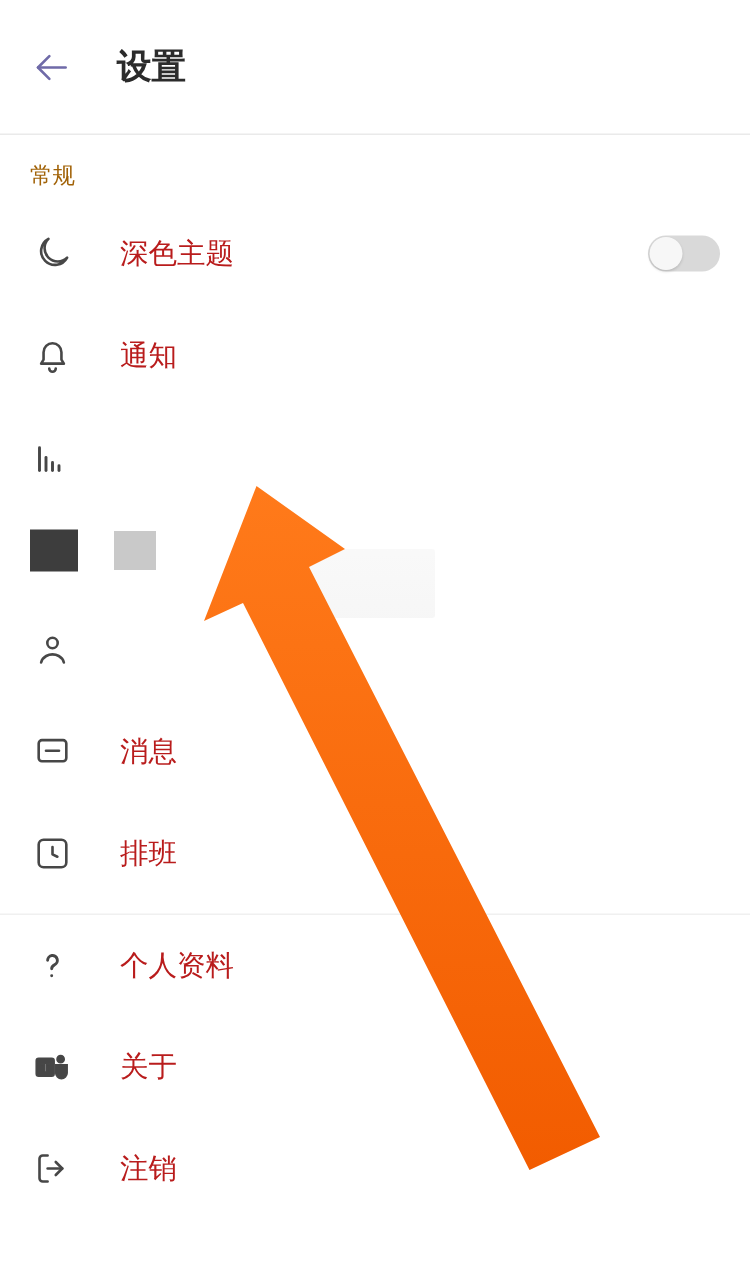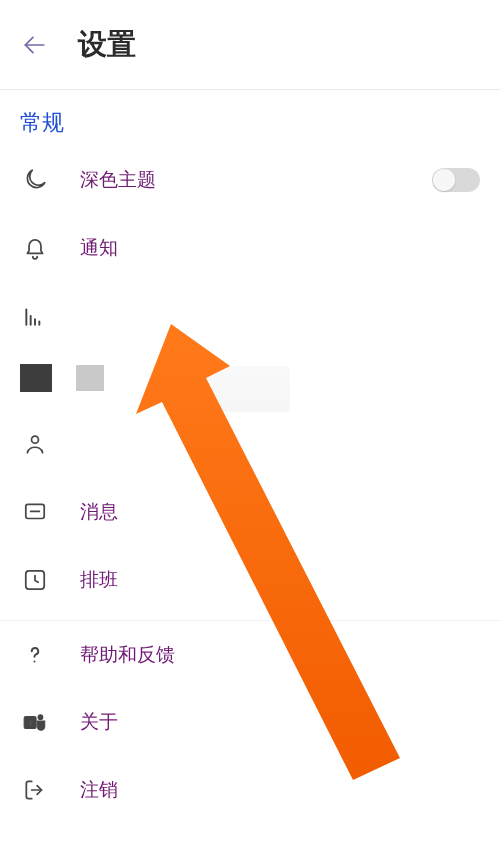--- a/index.html
+++ b/index.html
@@ -19,49 +19,49 @@
     border-bottom: 1px solid #eaeaea;
   }
   .back-icon {
     width: 28px; height: 28px;
     display: flex; align-items: center; justify-content: center;
     margin-right: 30px;
     color: #6f6aa8;
   }
   .back-icon svg { width: 26px; height: 26px; }
   .title {
-    font-size: 29px;
+    font-size: 23px;
     font-weight: 600;
     color: #2b2b2b;
   }
   .section-header {
     padding: 18px 20px 8px;
-    font-size: 22px;
-    color: #1d4ed8;
+    font-size: 15px;
+    color: #a16207;
   }
   .list-item {
     display: flex;
     align-items: center;
     height: 68px;
     padding: 0 20px;
   }
   .divider-section {
     margin-top: 6px;
   }
   .icon-slot {
     width: 30px; height: 30px;
     display: flex; align-items: center; justify-content: center;
     margin-right: 30px;
     color: #474747;
     flex: 0 0 30px;
   }
   .icon-slot svg { width: 26px; height: 26px; stroke: currentColor; }
   .item-label {
     font-size: 19px;
-    color: #701a75;
+    color: #b91c1c;
   }
   .toggle {
     margin-left: auto;
     width: 48px; height: 24px;
     background: #d9d9d9;
     border-radius: 12px;
     position: relative;
   }
   .toggle-handle {
     position: absolute;
@@ -186,21 +186,21 @@
   <div class="item-label">排班</div>
 </div>
 
 <div class="list-item divider-section" style="border-top:1px solid #f0f0f0;">
   <div class="icon-slot">
     <svg viewBox="0 0 24 24" fill="none" stroke-width="1.8" stroke-linecap="round" stroke-linejoin="round">
       <path d="M9 8.5a3 3 0 1 1 4.2 2.8c-1 .5-1.7 1.2-1.7 2.4"></path>
       <circle cx="11.5" cy="18" r="0.9" fill="currentColor" stroke="none"></circle>
     </svg>
   </div>
-  <div class="item-label">帮助和反馈</div>
+  <div class="item-label">个人资料</div>
 </div>
 
 <div class="list-item">
   <div class="icon-slot">
     <svg viewBox="0 0 24 24">
       <rect x="2" y="7" width="11" height="11" rx="1.5" fill="#464646"></rect>
       <text x="7.5" y="15.5" text-anchor="middle" font-size="8" font-weight="700" fill="#ffffff" font-family="Arial">T</text>
       <circle cx="17" cy="7.5" r="2.2" fill="#464646"></circle>
       <path d="M14 11h7v5a3.5 3.5 0 0 1-7 0z" fill="#464646"></path>
     </svg>

